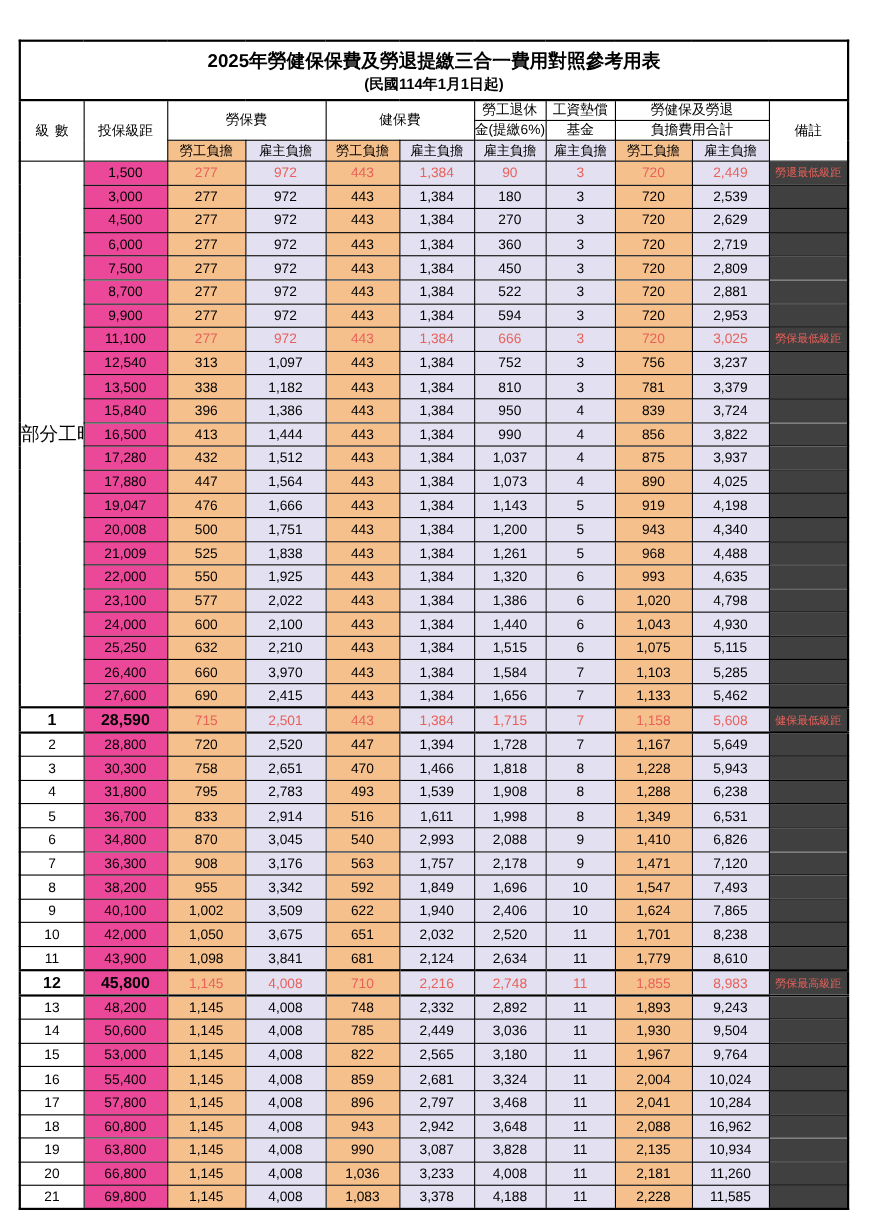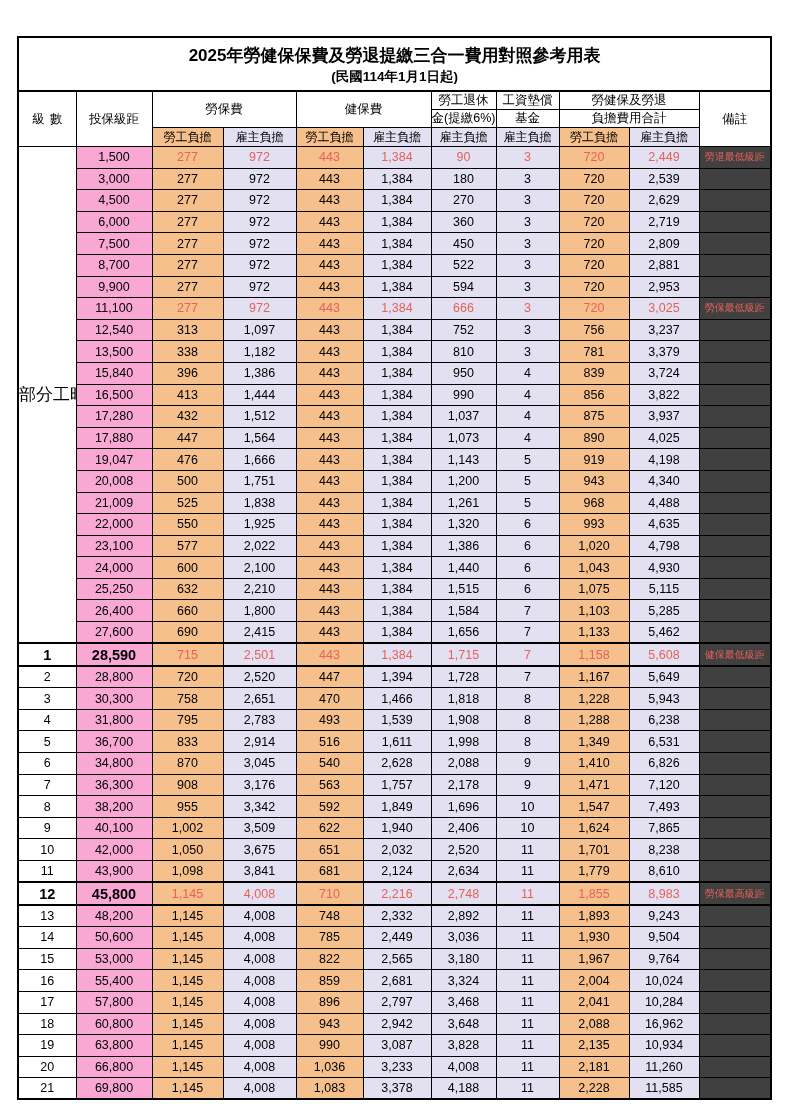--- a/index.html
+++ b/index.html
@@ -22,21 +22,21 @@
   .emp{background:var(--emp,#F5C08C)}
   .er{background:var(--er,#E2E0F1)}
   tbody tr{height:21.6px}
   tbody td{font-size:12.5px}
   .red-row td.v{color:var(--red,#E8615A)}
   .remark-cell{font-size:10px;color:var(--red,#E8615A);background:#404040}
   .em-row td{border-top:2.5px solid #000;border-bottom:2.5px solid #000}
   .em-row{height:23px}
   .em-row td.level-col,.em-row td.bracket{font-size:14.5px;font-weight:bold}
   .part-time{font-size:17px;background:#fff}
-  td.bracket{background:#f9a8d4}
+  td.bracket{background:#ec4899}
   td.level-col{background:#fff}
 </style>
 </head>
 <body>
 
 <div class="sheet">
   <table>
     <colgroup>
       <col style="width:58px">
         <col style="width:76px">
@@ -333,21 +333,21 @@
           <td class="v er">1,384</td>
           <td class="v er">1,515</td>
           <td class="v er">6</td>
           <td class="v emp">1,075</td>
           <td class="v er">5,115</td>
           <td class="remark-cell"></td>
         </tr>
         <tr>
           <td class="bracket">26,400</td>
           <td class="v emp">660</td>
-          <td class="v er">1,800</td>
+          <td class="v er">3,970</td>
           <td class="v emp">443</td>
           <td class="v er">1,384</td>
           <td class="v er">1,584</td>
           <td class="v er">7</td>
           <td class="v emp">1,103</td>
           <td class="v er">5,285</td>
           <td class="remark-cell"></td>
         </tr>
         <tr>
           <td class="bracket">27,600</td>
@@ -425,21 +425,21 @@
           <td class="v emp">1,349</td>
           <td class="v er">6,531</td>
           <td class="remark-cell"></td>
         </tr>
         <tr>
           <td class="level-col">6</td>
           <td class="bracket">34,800</td>
           <td class="v emp">870</td>
           <td class="v er">3,045</td>
           <td class="v emp">540</td>
-          <td class="v er">2,628</td>
+          <td class="v er">2,993</td>
           <td class="v er">2,088</td>
           <td class="v er">9</td>
           <td class="v emp">1,410</td>
           <td class="v er">6,826</td>
           <td class="remark-cell"></td>
         </tr>
         <tr>
           <td class="level-col">7</td>
           <td class="bracket">36,300</td>
           <td class="v emp">908</td>

